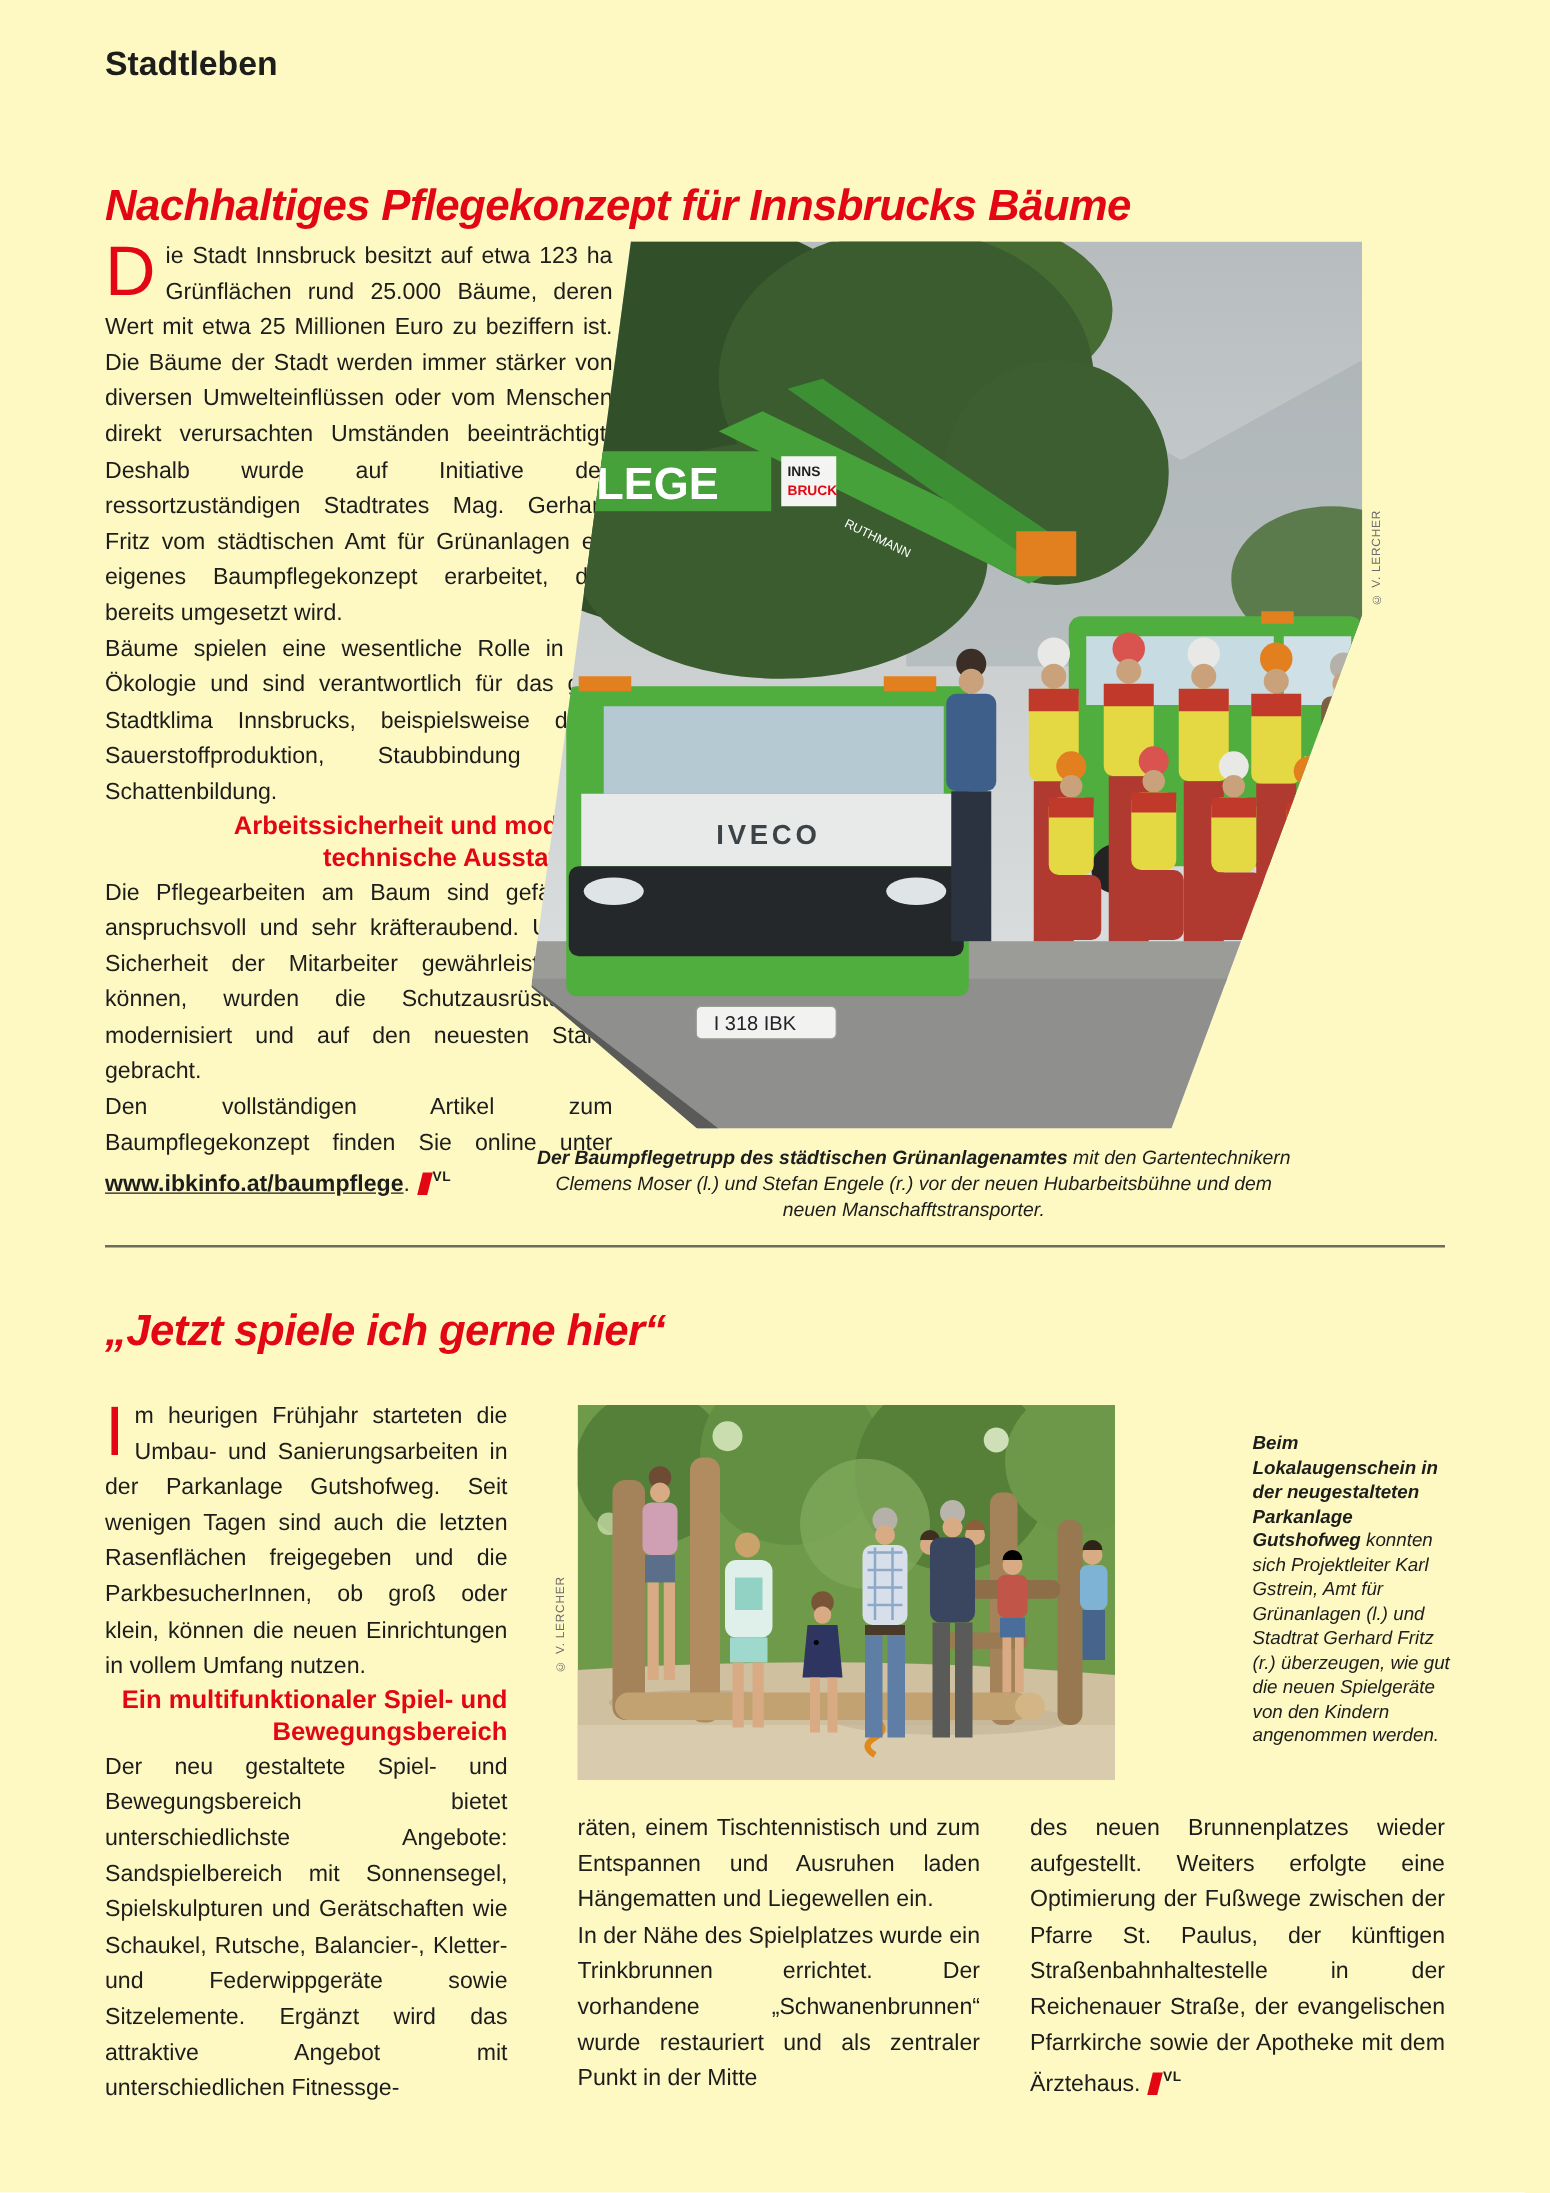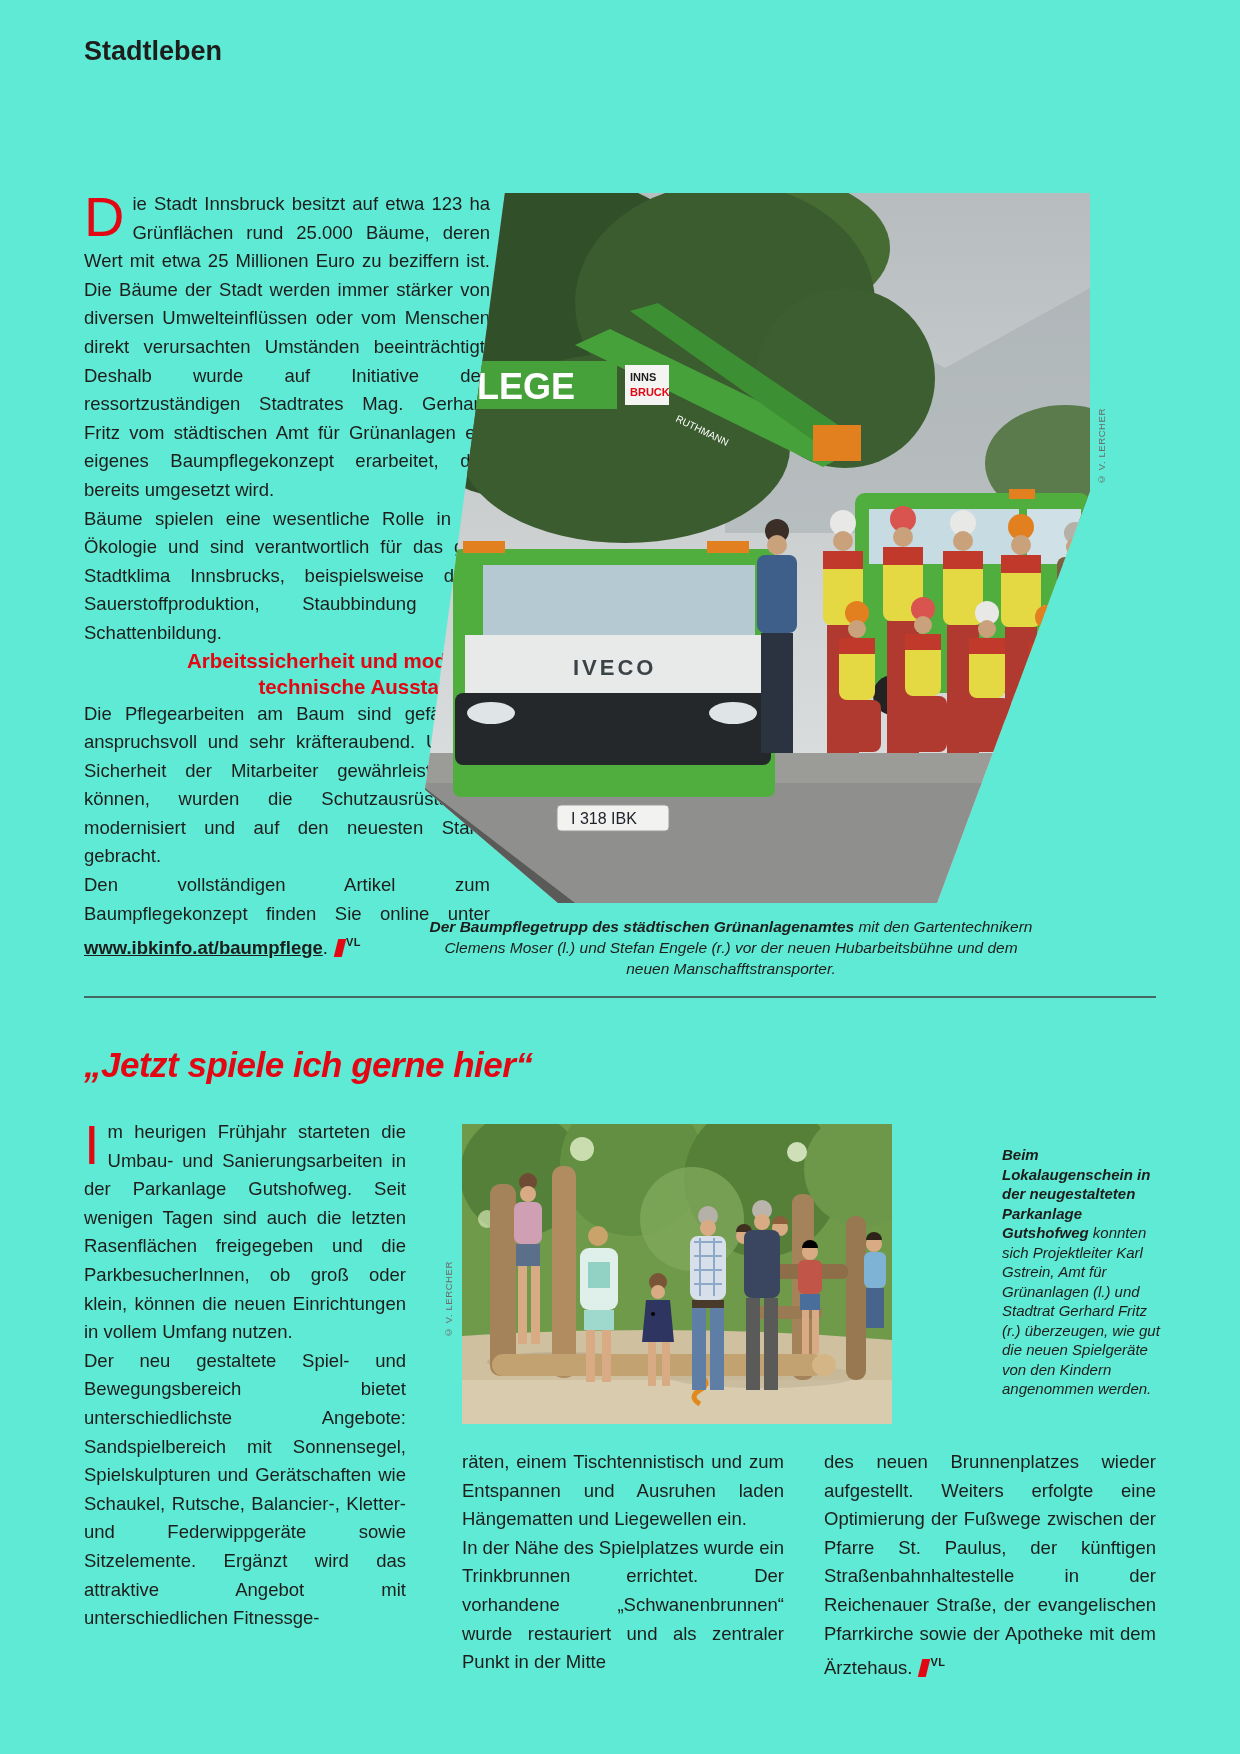--- a/index.html
+++ b/index.html
@@ -1,17 +1,17 @@
 <!DOCTYPE html>
 <html><head>
 <meta charset="utf-8">
 <style>
   html,body{margin:0;padding:0;background:#ffffff;}
   .page{
-    position:relative;width:1240px;height:1754px;background:#5eead4;
+    position:relative;width:1240px;height:1754px;background:#fef9c3;
     font-family:"Liberation Sans", sans-serif;color:#1d1d1b;overflow:hidden;
   }
   .section-label{position:absolute;left:84px;top:36px;font-size:27px;font-weight:bold;color:#1d1d1b;}
   .headline{
     position:absolute;left:84px;color:#e30613;font-style:italic;font-weight:bold;
     font-size:35px;letter-spacing:-0.5px;white-space:nowrap;
   }
   .headline1{top:122px;}
   .headline2{top:1022px;}
   .body-col{
@@ -61,20 +61,21 @@
   .col1a2{left:84px;top:1118px;width:322px;}
   .col1a1{left:84px;top:190px;width:406px;}
 </style>
 </head>
 <body>
 
 <div class="page">
 
   <div class="section-label">Stadtleben</div>
 
+  <h1 class="headline headline1">Nachhaltiges Pflegekonzept für Innsbrucks Bäume</h1>
 
   <div class="body-col col1a1">
     <p><span class="dropcap">D</span><span>ie Stadt Innsbruck besitzt auf etwa 123 ha Grünflächen rund 25.000 Bäume, deren Wert mit etwa 25 Millionen Euro zu beziffern ist. Die Bäume der Stadt werden immer stärker von diversen Umwelteinflüssen oder vom Menschen direkt verursachten Umständen beeinträchtigt. Deshalb wurde auf Initiative des ressortzuständigen Stadtrates Mag. Gerhard Fritz vom städtischen Amt für Grünanlagen ein eigenes Baumpflegekonzept erarbeitet, das bereits umgesetzt wird.</span></p>
     <p>Bäume spielen eine wesentliche Rolle in der Ökologie und sind verantwortlich für das gute Stadtklima Innsbrucks, beispielsweise durch Sauerstoffproduktion, Staubbindung und Schattenbildung.</p>
     <p class="subhead">Arbeitssicherheit und moderne technische Ausstattung</p>
     <p>Die Pflegearbeiten am Baum sind gefährlich, anspruchsvoll und sehr kräfteraubend. Um die Sicherheit der Mitarbeiter gewährleisten zu können, wurden die Schutzausrüstungen modernisiert und auf den neuesten Stand gebracht.</p>
     <p><span>Den vollständigen Artikel zum Baumpflegekonzept finden Sie online unter </span><a href="#" class="weblink">www.ibkinfo.at/baumpflege</a><span>.</span><span class="redmark"></span><span class="initials">VL</span></p>
   </div>
 
   <div class="photo photo1">
@@ -199,20 +200,21 @@
   <div class="caption caption1">
     <span class="cap-bold">Der Baumpflegetrupp des städtischen Grünanlagenamtes</span><span> mit den Gartentechnikern Clemens Moser (l.) und Stefan Engele (r.) vor der neuen Hubarbeitsbühne und dem neuen Manschafftstransporter.</span>
   </div>
 
   <div class="divider"></div>
 
   <h1 class="headline headline2">„Jetzt spiele ich gerne hier“</h1>
 
   <div class="body-col col1a2">
     <p><span class="dropcap">I</span><span>m heurigen Frühjahr starteten die Umbau- und Sanierungsarbeiten in der Parkanlage Gutshofweg. Seit wenigen Tagen sind auch die letzten Rasenflächen freigegeben und die ParkbesucherInnen, ob groß oder klein, können die neuen Einrichtungen in vollem Umfang nutzen.</span></p>
+    <p class="subhead">Ein multifunktionaler Spiel- und Bewegungsbereich</p>
     <p>Der neu gestaltete Spiel- und Bewegungsbereich bietet unterschiedlichste Angebote: Sandspielbereich mit Sonnensegel, Spielskulpturen und Gerätschaften wie Schaukel, Rutsche, Balancier-, Kletter- und Federwippgeräte sowie Sitzelemente. Ergänzt wird das attraktive Angebot mit unterschiedlichen Fitnessge-</p>
   </div>
 
   <div class="photo photo2">
     <svg viewBox="0 0 430 300" preserveAspectRatio="none">
       <rect width="430" height="300" fill="#6f9a4a"></rect>
       <g>
         <circle cx="60" cy="50" r="62" fill="#54803a"></circle>
         <circle cx="170" cy="40" r="72" fill="#628f41"></circle>
         <circle cx="300" cy="55" r="78" fill="#567f38"></circle>

